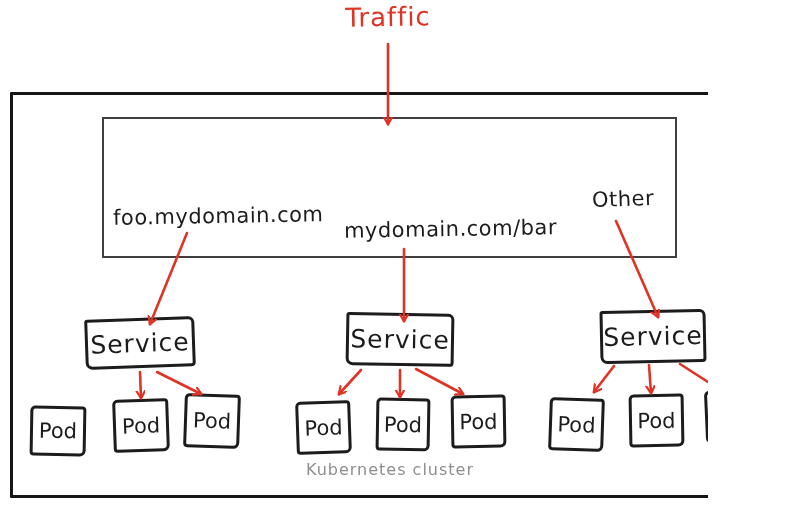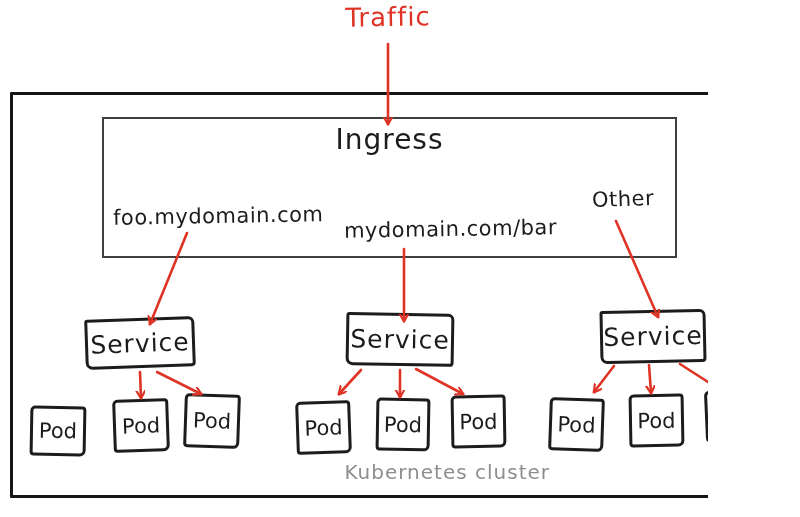--- a/index.html
+++ b/index.html
@@ -27,22 +27,22 @@
 
   
   .cluster-box {
     left: 10px; top: 92px; width: 768px; height: 406px;
     border: 3px solid #161616;
     border-radius: 1px;
     background: transparent;
   }
   .cluster-label {
     left: 230px; top: 460px; width: 320px;
-    text-align: right;
-    font-size: 20px;
+    text-align: center;
+    font-size: 16px;
     color: #8e8e8e;
     letter-spacing: 1px;
   }
 
   
   .ingress-box {
     left: 102px; top: 117px; width: 575px; height: 141px;
     border: 2px solid #3f3f3f;
   }
   .ingress-title {
@@ -97,21 +97,20 @@
 </head>
 <body>
 
 <div id="stage">
 
   <div class="abs traffic-label">Traffic</div>
 
   <div class="abs cluster-box"></div>
 
   <div class="abs ingress-box"></div>
-  <div class="abs ingress-title">Ingress</div>
   <div class="abs rule rule-foo">foo.mydomain.com</div>
   <div class="abs rule rule-bar">mydomain.com/bar</div>
   <div class="abs rule rule-other">Other</div>
 
   <div class="abs service-box svc1">
     <span>Service</span>
   </div>
   <div class="abs service-box svc2">
     <span>Service</span>
   </div>

